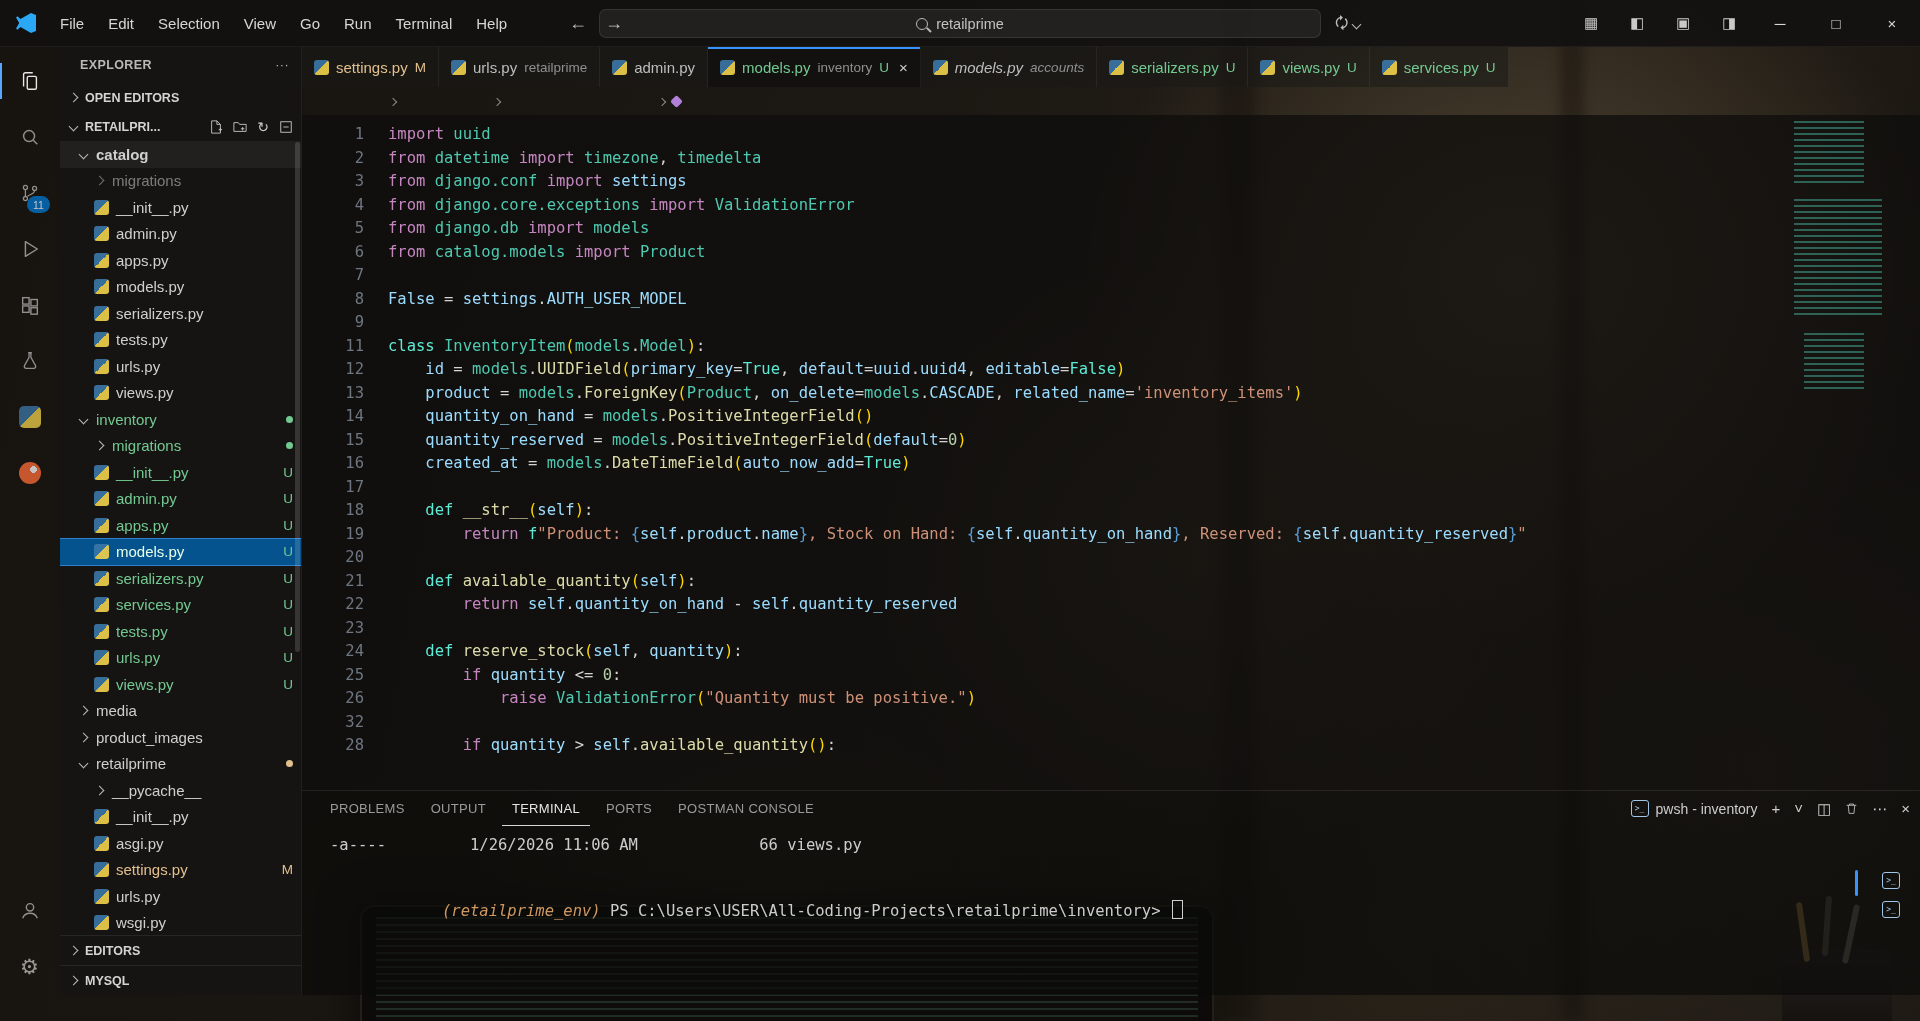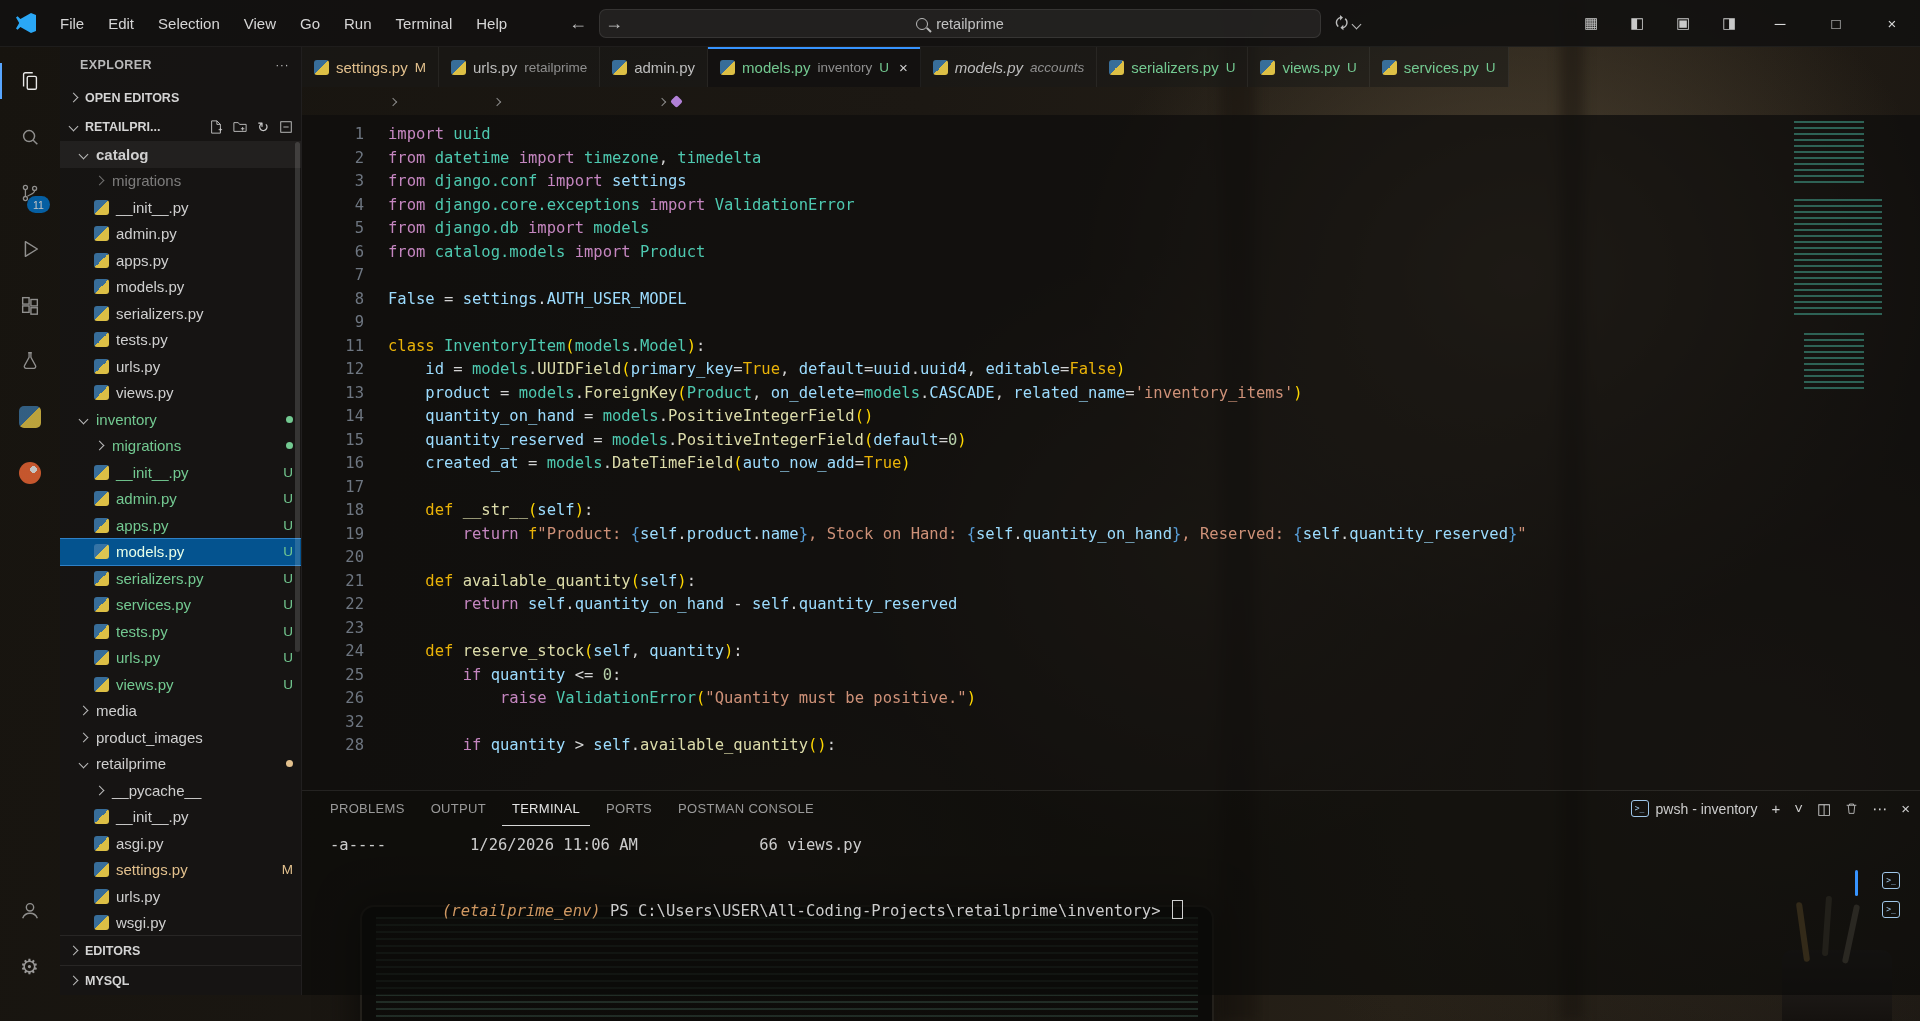--- a/index.html
+++ b/index.html
@@ -93,21 +93,21 @@
   .bc-sep{width:5px;height:5px;border-right:1.4px solid #8a8a8a;border-bottom:1.4px solid #8a8a8a;transform:rotate(-45deg);}
   .bc-item{display:flex;align-items:center;gap:5px;}
   .mini-py{width:13px;height:13px;border-radius:3px;background:linear-gradient(135deg,#3b77a8 0 50%,#f2d24b 50% 100%);}
   .sym-method{width:9px;height:9px;background:#b180d7;transform:rotate(45deg);border-radius:2px;}
   
   .code-region{flex:1;position:relative;background:rgba(15,14,13,.78);overflow:hidden;
      font-family:"DejaVu Sans Mono","Liberation Mono",monospace;font-size:15.5px;line-height:23.5px;}
   .code-inner{padding-top:8px;}
   .code-line{display:flex;white-space:pre;}
   .ln{width:62px;text-align:right;color:#6e7681;flex:none;margin-right:24px;user-select:none;}
-  .tk-kw{color:#c586c0;} .tk-kw2{color:#eab308;} .tk-cls{color:#4ec9b0;} .tk-fn{color:#dcdcaa;}
+  .tk-kw{color:#c586c0;} .tk-kw2{color:#5eead4;} .tk-cls{color:#4ec9b0;} .tk-fn{color:#dcdcaa;}
   .tk-var{color:#9cdcfe;} .tk-str{color:#ce9178;} .tk-num{color:#b5cea8;} .tk-cmt{color:#6a9955;}
   .tk-pln{color:#d4d4d4;} .tk-brc{color:#ffd700;} .tk-fbr{color:#569cd6;}
   .minimap{position:absolute;right:30px;top:6px;width:96px;height:520px;opacity:.8;}
   .mm-block{background:repeating-linear-gradient(to bottom, rgba(78,201,176,.55) 0 2px, rgba(0,0,0,0) 2px 6px);margin-bottom:14px;}
   
   .panel{height:204px;background:rgba(10,10,9,.68);border-top:1px solid rgba(255,255,255,.09);position:relative;
      display:flex;flex-direction:column;}
   .panel-head{height:35px;display:flex;align-items:center;padding:0 10px 0 18px;}
   .ptab{padding:0 10px;margin-right:6px;height:33px;display:flex;align-items:center;font-size:13px;
      letter-spacing:.3px;color:#9a9a9a;border-bottom:1px solid transparent;}

